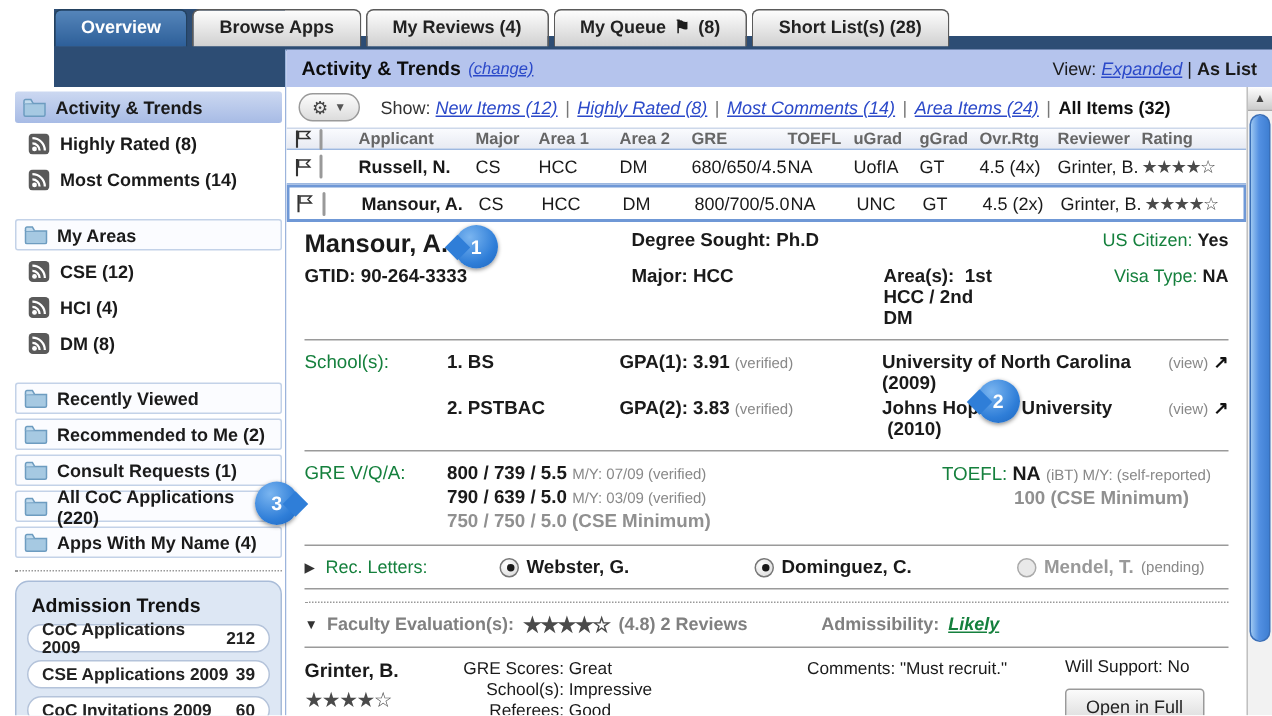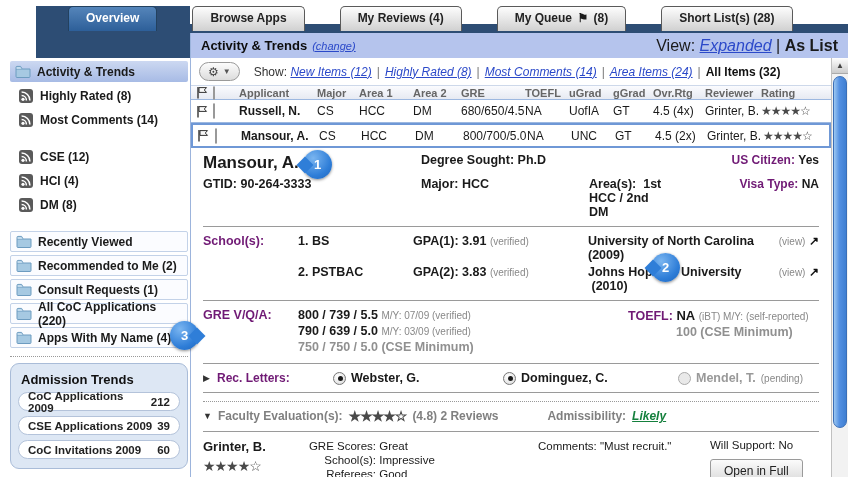--- a/index.html
+++ b/index.html
@@ -6,21 +6,21 @@
   html,body { background:#fff; }
   body { font-family:"Liberation Sans", sans-serif; }
   .page { position:relative; width:848px; height:477px; overflow:hidden; background:#fff; }
 
   
   .navy-left  { position:absolute; left:36px; top:6px; width:154px; height:52px; background:#2d4d74; }
   .navy-band  { position:absolute; left:36px; right:0; top:24px; height:10px; background:#2d4d74; }
   .tabs { position:absolute; left:36px; top:6px; display:flex; }
   .tab { height:25px; line-height:23px; padding:0 17px; margin-right:3px; font-size:12px; font-weight:bold;
          color:#222; background:linear-gradient(#fdfdfd,#d0d0d0); border:1px solid #5a5a5a; border-bottom:none;
-         border-radius:5px 5px 0 0; white-space:nowrap;margin-left:32px; }
+         border-radius:5px 5px 0 0; white-space:nowrap; }
   .tab.active { background:linear-gradient(#5585ba,#2d5f99); color:#fff; border-color:#23415f; }
   .tab .flag-glyph { font-size:12px; color:#1c1c1c; margin:0 2px; }
 
   
   .sidebar { position:absolute; left:10px; top:58px; width:178px; bottom:0; background:#fff; font-size:12px; }
   .side-item { display:flex; align-items:center; gap:6px; height:21px; margin:3px 0; padding:0 5px;
                font-weight:bold; color:#1a1a1a; border-radius:2px; }
   .side-item.sel { background:linear-gradient(#ccd8f1,#a7bbe5); }
   .side-item.boxed { background:#fbfcff; border:1px solid #c3d2e8; }
   .side-item.feed { margin-left:3px; }
@@ -32,21 +32,21 @@
   .trend-row { display:flex; justify-content:space-between; align-items:center; background:#fff;
                border:1px solid #b4c3da; border-radius:10px; height:19px; padding:0 9px; margin:5px 0;
                font-size:11.5px; font-weight:bold; color:#222; }
 
   
   .main { position:absolute; left:190px; top:33px; right:0; bottom:0; border-left:1px solid #9cb4dc; }
   .hdrbar { height:25px; background:#b5c4ed; display:flex; align-items:center; padding:0 10px; }
   .hdr-title { font-size:13px; font-weight:bold; color:#0d0d0d; }
   .link { color:#2b49c9; text-decoration:underline; cursor:pointer;font-style:italic; }
   .hdr-change { font-size:11px; margin-left:5px; }
-  .hdr-view { margin-left:auto; font-size:16px; color:#1a1a1a; }
+  .hdr-view { margin-left:auto; font-size:12px; color:#1a1a1a; }
   .hdr-view .bold { font-weight:bold; }
   .content { position:absolute; left:0; right:17px; top:25px; bottom:0; background:#fff; overflow:hidden; }
 
   .filterbar { height:27px; display:flex; align-items:center; padding:0 8px; font-size:12px; color:#333; }
   .gear-btn { display:inline-flex; align-items:center; gap:4px; height:19px; padding:0 8px; margin-right:14px;
               border:1px solid #9a9a9a; border-radius:10px; background:linear-gradient(#fcfcfc,#dcdcdc);
               font-size:12px; color:#444; }
   .gear-btn .caret { font-size:8px; color:#555; }
   .filterbar .sep { color:#777; margin:0 5px; }
   .filterbar .current { font-weight:bold; color:#111; }
@@ -61,21 +61,21 @@
   .stars { color:#4a4a4a; font-size:12px; letter-spacing:-1px; white-space:nowrap; }
   .checkbox { width:13px; height:13px; border:1px solid #999; border-radius:3px;
               background:linear-gradient(#fff,#dcdcdc); }
   .flag-svg { display:block; }
 
   
   .detail { padding:5px 12px 0 12px; font-size:12px; color:#1a1a1a; }
   .d-head { display:grid; grid-template-columns:218px 168px 1fr 150px; row-gap:4px; }
   .d-name { font-size:17px; font-weight:bold; }
   .d-strong { font-weight:bold; font-size:12.5px; }
-  .glabel { color:#701a75; font-weight:bold; }
+  .glabel { color:#15803d; font-weight:normal; }
   .right { text-align:right; }
   .hr { border-top:1px solid #9a9a9a; margin:7px 0; }
   .small-gray { font-size:10px; color:#888; font-weight:normal; }
   .gray-bold { color:#909090; font-weight:bold; }
 
   .schools { display:grid; grid-template-columns:95px 115px 175px 1fr 52px; row-gap:3px; font-size:12.5px; }
   .schools .bold { font-weight:bold; }
   .view-arrow { color:#111; font-weight:bold; font-size:12px; }
 
   .gre { display:grid; grid-template-columns:95px 330px 1fr; font-size:12.5px; }
@@ -174,20 +174,29 @@
             <circle cx="4" cy="10.3" r="1.6" fill="#fff"></circle>
             <path d="M2.6 6.6 a4.8 4.8 0 0 1 4.8 4.8" stroke="#fff" stroke-width="1.5" fill="none"></path>
             <path d="M2.6 3.1 a8.3 8.3 0 0 1 8.3 8.3" stroke="#fff" stroke-width="1.5" fill="none"></path>
           </svg>
       </span>
       <span>Most Comments (14)</span>
     </div>
 
     <div class="side-gap"></div>
 
+    <div class="side-item boxed">
+      <span class="icon-holder">
+        <svg width="16" height="13" viewBox="0 0 16 13">
+            <path d="M1 4 h14 v7.5 a1 1 0 0 1 -1 1 H2 a1 1 0 0 1 -1 -1 z" fill="#a6c9e2" stroke="#6d9cc0"></path>
+            <path d="M1 4 V2.4 a1 1 0 0 1 1-1 h3.6 l1.4 2.4" fill="#c3dcee" stroke="#6d9cc0"></path>
+          </svg>
+      </span>
+      <span>My Areas</span>
+    </div>
     <div class="side-item feed">
       <span class="icon-holder">
         <svg width="14" height="14" viewBox="0 0 14 14">
             <rect width="14" height="14" rx="3" fill="#5a5a5a"></rect>
             <circle cx="4" cy="10.3" r="1.6" fill="#fff"></circle>
             <path d="M2.6 6.6 a4.8 4.8 0 0 1 4.8 4.8" stroke="#fff" stroke-width="1.5" fill="none"></path>
             <path d="M2.6 3.1 a8.3 8.3 0 0 1 8.3 8.3" stroke="#fff" stroke-width="1.5" fill="none"></path>
           </svg>
       </span>
       <span>CSE (12)</span>

